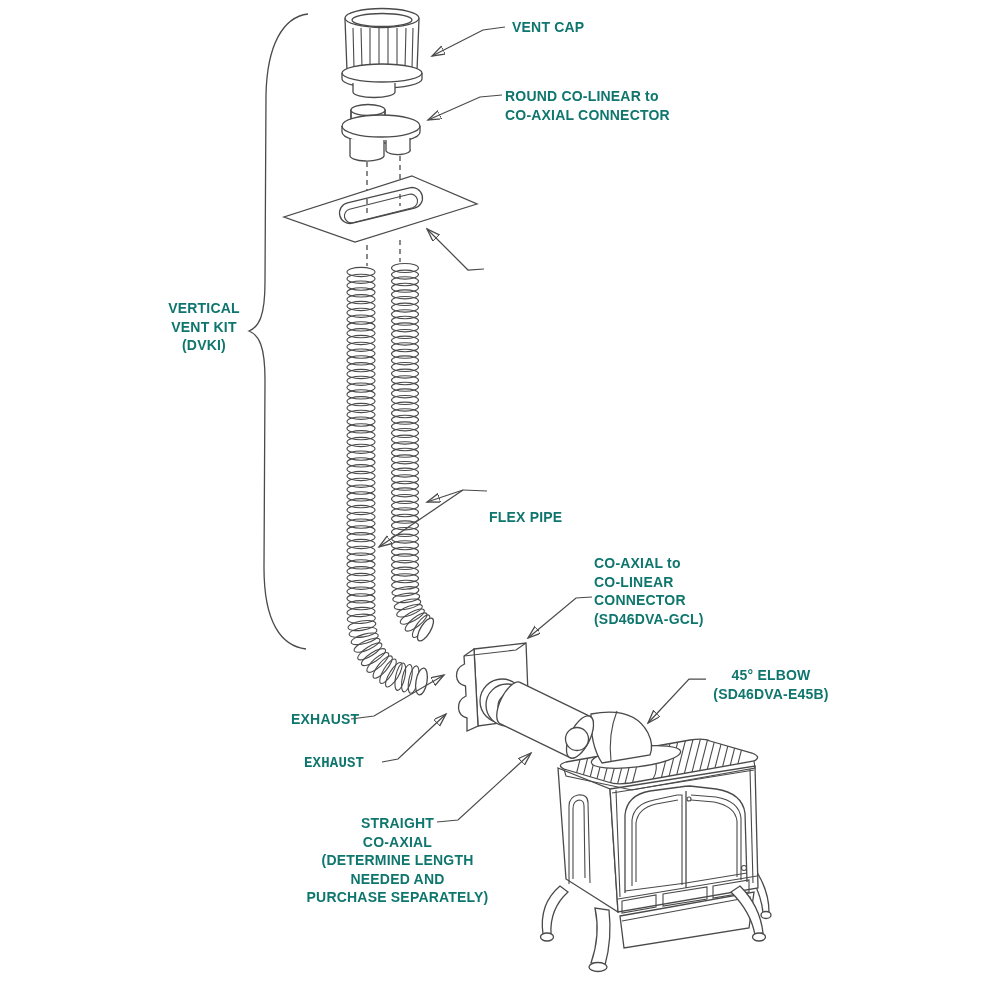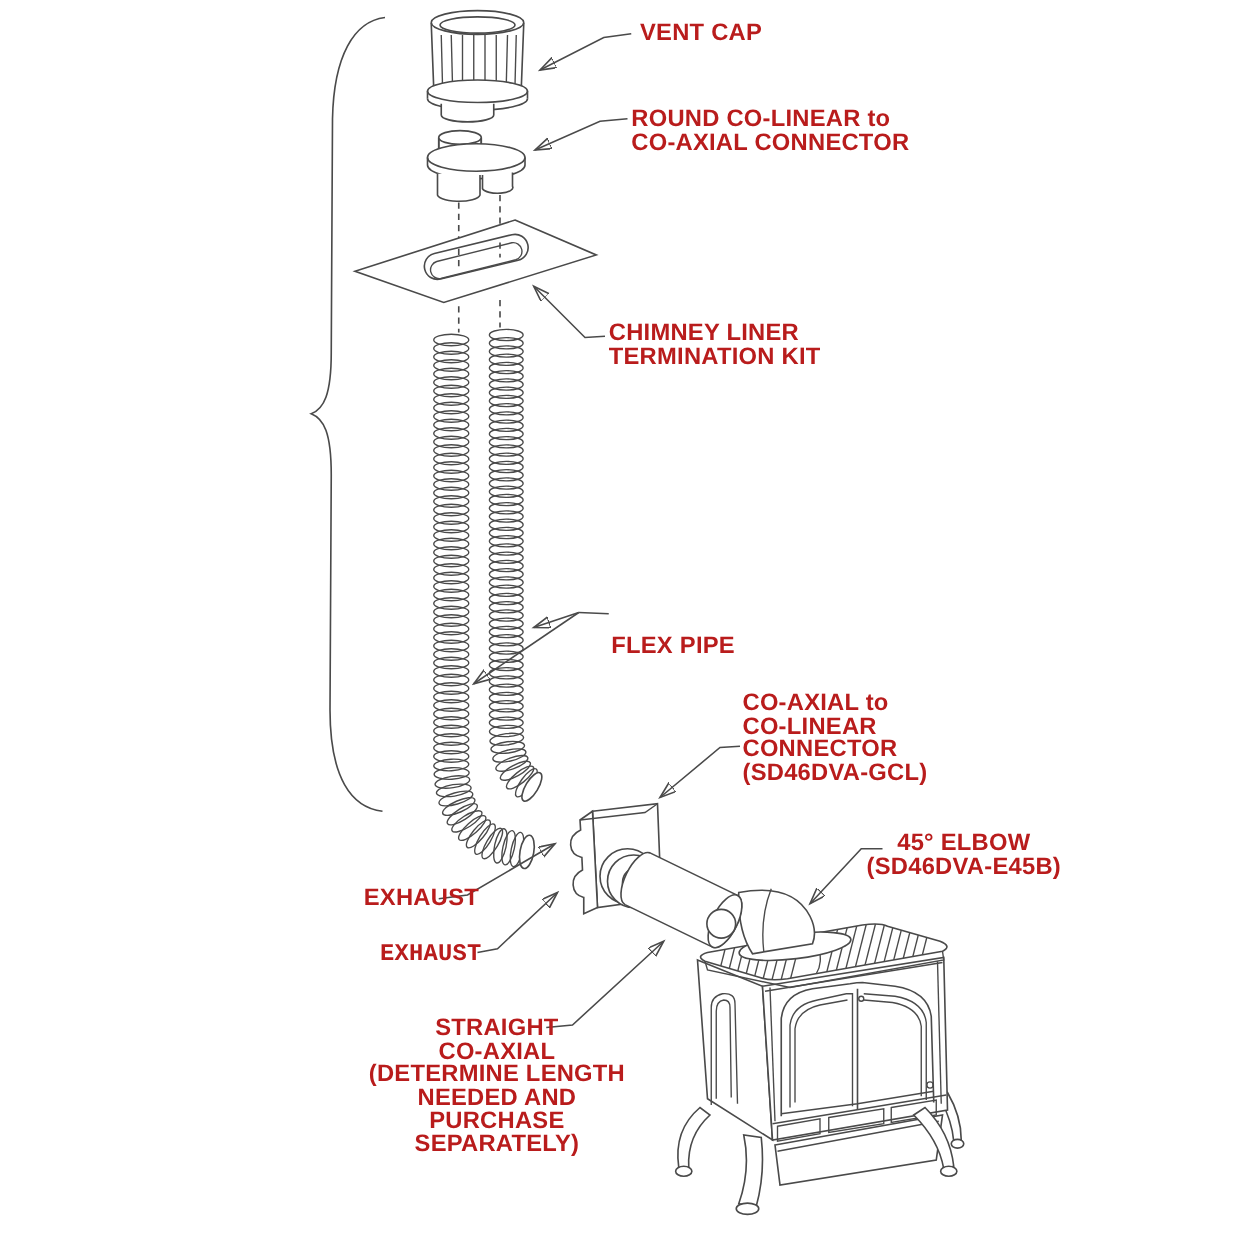--- a/index.html
+++ b/index.html
@@ -1,20 +1,20 @@
 <!DOCTYPE html>
 <html><head>
 <meta charset="utf-8">
 <style>
   html,body{margin:0;padding:0;background:#fff;}
   .stage{position:relative;width:1000px;height:1000px;background:#fff;overflow:hidden;
          font-family:"Liberation Sans",sans-serif;}
   .stage svg{position:absolute;left:0;top:0;}
-  .lbl{position:absolute;font-weight:700;font-size:19px;line-height:18.5px;
-       color:#b91c1c;white-space:pre-line;letter-spacing:.2px;}
+  .lbl{position:absolute;font-weight:700;font-size:14px;line-height:18.5px;
+       color:#0f766e;white-space:pre-line;letter-spacing:.2px;}
   .lbl.center{text-align:center;}
   svg path, svg line, svg ellipse, svg circle, svg polygon{
        stroke:#4a4a4a;stroke-width:1.3;fill:none;}
   svg .w{fill:#ffffff;}
   svg .dash{stroke-dasharray:5 4;}
   svg .thin{stroke-width:1.1;}
   svg .lead{stroke-width:1.25;fill:none;}
 </style>
 </head>
 <body>
@@ -314,22 +314,23 @@
     <path class="lead" marker-end="url(#ah)" d="M706,679 L689,679 L648,723"></path>
     <path class="lead" marker-end="url(#ah)" d="M351,719 L374,716 L444,675"></path>
     <path class="lead" marker-end="url(#ah)" d="M382,762 L398,759 L446,714"></path>
     <path class="lead" marker-end="url(#ah)" d="M437,822 L458,820 L531,753"></path>
   </g>
 </svg>
 
 <div class="lbl" style="left:512px;top:18px;">VENT CAP</div>
 <div class="lbl" style="left:505px;top:87px;">ROUND CO-LINEAR to
 CO-AXIAL CONNECTOR</div>
-<div class="lbl" style="left:487px;top:258px;">CHIMNEY LINER
-TERMINATION KIT</div>
+<div class="lbl center" style="left:160px;top:299px;width:88px;">VERTICAL
+VENT KIT
+(DVKI)</div>
 <div class="lbl" style="left:489px;top:508px;">FLEX PIPE</div>
 <div class="lbl" style="left:594px;top:554px;">CO-AXIAL to
 CO-LINEAR
 CONNECTOR
 (SD46DVA-GCL)</div>
 <div class="lbl center" style="left:686px;top:666px;width:170px;">45° ELBOW
 (SD46DVA-E45B)</div>
 <div class="lbl" style="left:291px;top:710px;">EXHAUST</div>
 <div class="lbl" style="left:304px;top:754px;font-family:Liberation Mono, monospace;">EXHAUST</div>
 <div class="lbl center" style="left:295px;top:814px;width:205px;">STRAIGHT

